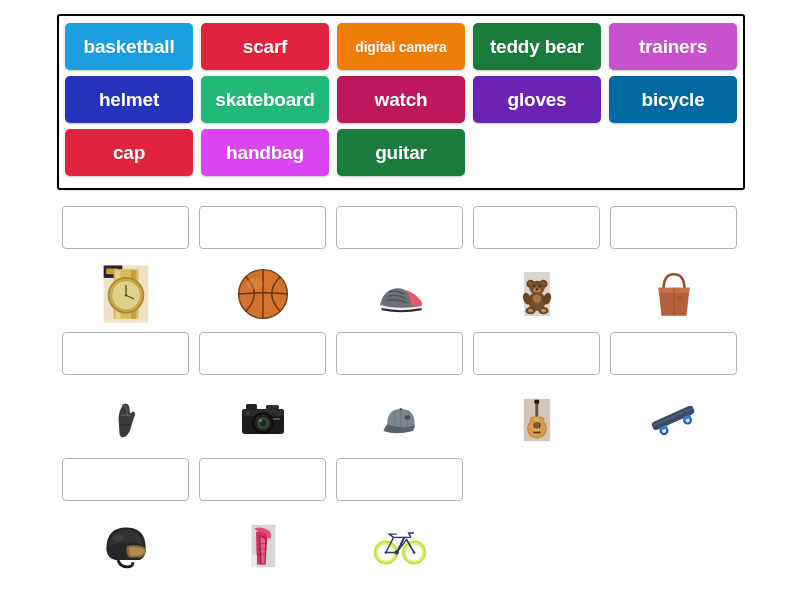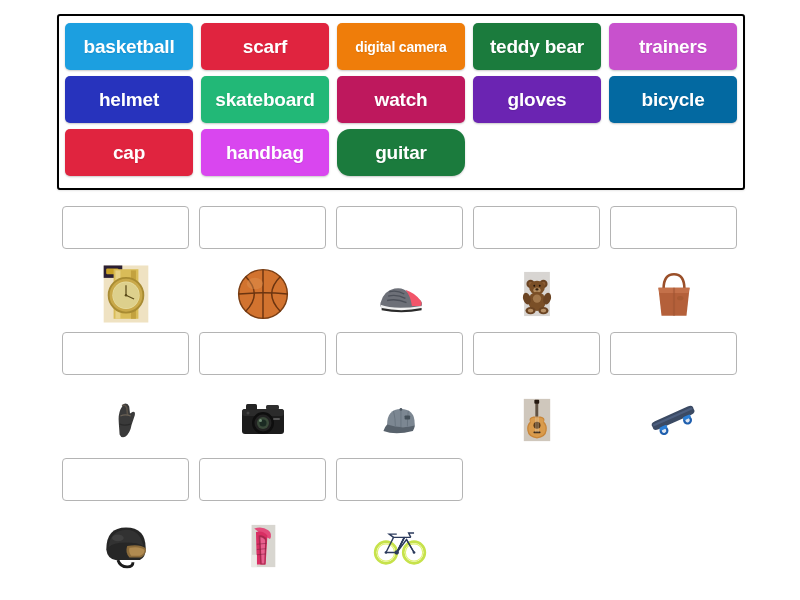--- a/index.html
+++ b/index.html
@@ -104,21 +104,21 @@
     <div class="wb-row">
       <div class="tile" style="background: rgb(39, 51, 189);">helmet</div>
       <div class="tile" style="background: rgb(34, 184, 119);">skateboard</div>
       <div class="tile" style="background: #be185d;">watch</div>
       <div class="tile" style="background: rgb(107, 36, 178);">gloves</div>
       <div class="tile" style="background: #0369a1;">bicycle</div>
     </div>
     <div class="wb-row">
       <div class="tile" style="background: rgb(224, 36, 63);">cap</div>
       <div class="tile" style="background: #d946ef;">handbag</div>
-      <div class="tile" style="background: rgb(27, 123, 61); border-radius: 13px;">guitar</div>
+      <div class="tile" style="background: rgb(27, 123, 61);">guitar</div>
     </div>
   </div>
 
 <div id="answer-grid">
     <div class="ans-row">
       <div class="ans-cell">
         <div class="drop-box"></div>
         <div class="pic-wrap">
           <svg width="62" height="62" viewBox="0 0 100 100">
             <rect x="14" y="4" width="72" height="92" fill="#efe2c2"></rect>

